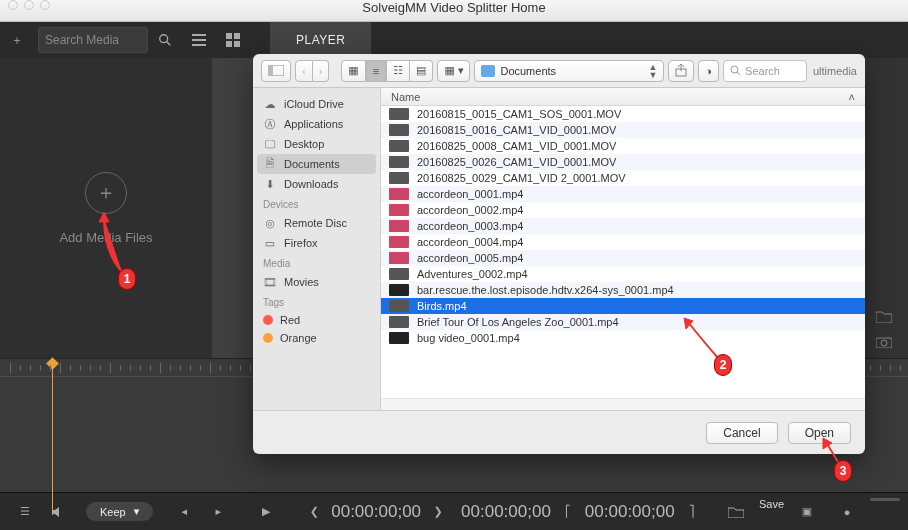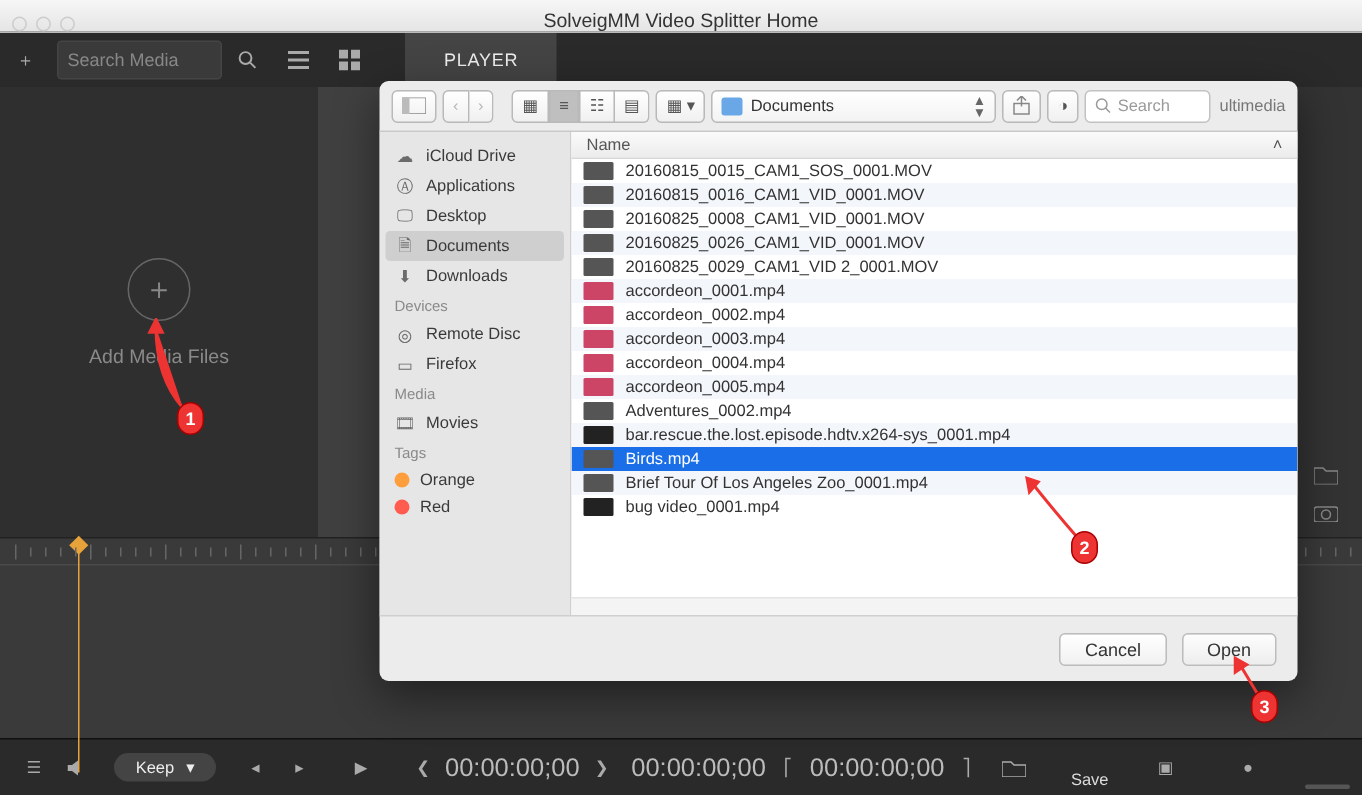--- a/index.html
+++ b/index.html
@@ -1,18 +1,18 @@
 <!DOCTYPE html>
 <html><head>
 <meta charset="utf-8">
 <style>
 html,body{margin:0;padding:0;width:908px;height:530px;font-family:-apple-system,"Helvetica Neue",Arial,sans-serif;font-size:12px;background:#3a3a3a;color:#ccc;overflow:hidden}
 *{box-sizing:border-box}
 svg{display:block}
-.titlebar{height:22px;background:linear-gradient(#f6f6f6,#e5e5e5);border-bottom:1px solid #bbb;display:flex;align-items:flex-end;justify-content:center;position:relative;color:#333;font-size:13px}
+.titlebar{height:22px;background:linear-gradient(#f6f6f6,#e5e5e5);border-bottom:1px solid #bbb;display:flex;align-items:flex-start;justify-content:center;position:relative;color:#333;font-size:13px}
 .tl-dots{position:absolute;left:8px;display:flex;gap:6px}
 .tl-dots span{width:10px;height:10px;border-radius:50%}
 .topbar{height:36px;background:#2a2a2a;display:flex;align-items:center}
 .iconbtn{width:34px;height:28px;display:flex;align-items:center;justify-content:center;color:#aaa}
 .searchbox{height:26px;width:110px;background:#3a3a3a;border:1px solid #444;border-radius:3px;display:flex;align-items:center;padding:0 6px;color:#888;margin-left:4px}
 .tab{height:36px;display:flex;align-items:center;padding:0 26px;color:#eee;font-size:12px;letter-spacing:0.5px}
 .tab.active{background:#444}
 .midrow{display:flex;height:300px}
 .leftpanel{width:212px;background:#2f2f2f;display:flex;flex-direction:column;align-items:center;justify-content:center}
 .addcircle{width:42px;height:42px;border:1px solid #666;border-radius:50%;display:flex;align-items:center;justify-content:center;color:#888;font-size:20px;font-weight:200}
@@ -23,21 +23,21 @@
 .timeline{height:134px;background:#3a3a3a;border-top:1px solid #222}
 .ruler{height:18px;border-bottom:1px solid #4a4a4a;position:relative;margin-top:0}
 .ruler .tick{position:absolute;top:6px;width:1px;height:6px;background:#666}
 .ruler .marker{position:absolute;top:0;left:52px}
 .ruler .marker .flag{width:9px;height:9px;background:#e8a23a;transform:rotate(45deg);margin-left:-4px}
 .ruler .marker .line{width:1px;height:150px;background:#e8a23a;position:absolute;left:0;top:6px}
 .bottombar{height:38px;background:#2a2a2a;border-top:1px solid #111;display:flex;align-items:center;padding:0 8px;color:#aaa;font-size:11px}
 .keep{background:#444;border-radius:10px;padding:3px 14px;color:#eee;display:flex;align-items:center;gap:8px;margin-left:10px}
 .bb-sep{width:14px}
 .timecode{font-family:Liberation Sans, sans-serif;font-size:17px;color:#bbb}
-.rightgrp{margin-left:auto;display:flex;align-items:flex-end;gap:21px}
+.rightgrp{margin-left:auto;display:flex;align-items:flex-start;gap:6px}
 .savebtn{color:#ddd}
 .annot{position:absolute;pointer-events:none}
 .annot .num{width:18px;height:22px;border-radius:9px;background:#e33;border:1px solid #a00;color:#fff;font-weight:bold;display:flex;align-items:center;justify-content:center;font-size:12px}
 .arrow{stroke:#e33;fill:#e33}
 
 
 .dialog{position:absolute;left:253px;top:54px;width:612px;height:400px;background:#ececec;border-radius:6px;box-shadow:0 10px 30px rgba(0,0,0,0.45);display:flex;flex-direction:column;color:#333}
 .dlg-top{height:34px;display:flex;align-items:center;padding:0 8px;gap:4px;border-bottom:1px solid #c9c9c9}
 .segbtn{height:22px;border:1px solid #b9b9b9;background:linear-gradient(#fff,#f0f0f0);border-radius:4px;display:flex;align-items:center;justify-content:center;padding:0 6px;color:#555;font-size:11px}
 .segbtn.disabled{color:#b5b5b5}
@@ -348,26 +348,26 @@
           <span class="sb-ico">▭</span>
           <span>Firefox</span>
         </div>
       <div class="sb-head">Media</div>
       <div class="sb-item">
           <span class="sb-ico">🎞</span>
           <span>Movies</span>
         </div>
       <div class="sb-head">Tags</div>
       <div class="sb-item">
+          <span class="tag-dot" style="background:#ff5b4f"></span>
+          <span>Red</span>
+        </div>
+      <div class="sb-item">
           <span class="tag-dot" style="background:#ff9e3d"></span>
           <span>Orange</span>
-        </div>
-      <div class="sb-item">
-          <span class="tag-dot" style="background:#ff5b4f"></span>
-          <span>Red</span>
         </div>
     </div>
 
     <div class="filepane">
       <div class="col-head">
         <span>Name</span>
         <span>˄</span>
       </div>
       <div class="filelist" id="filelist">
           <div class="frow">

